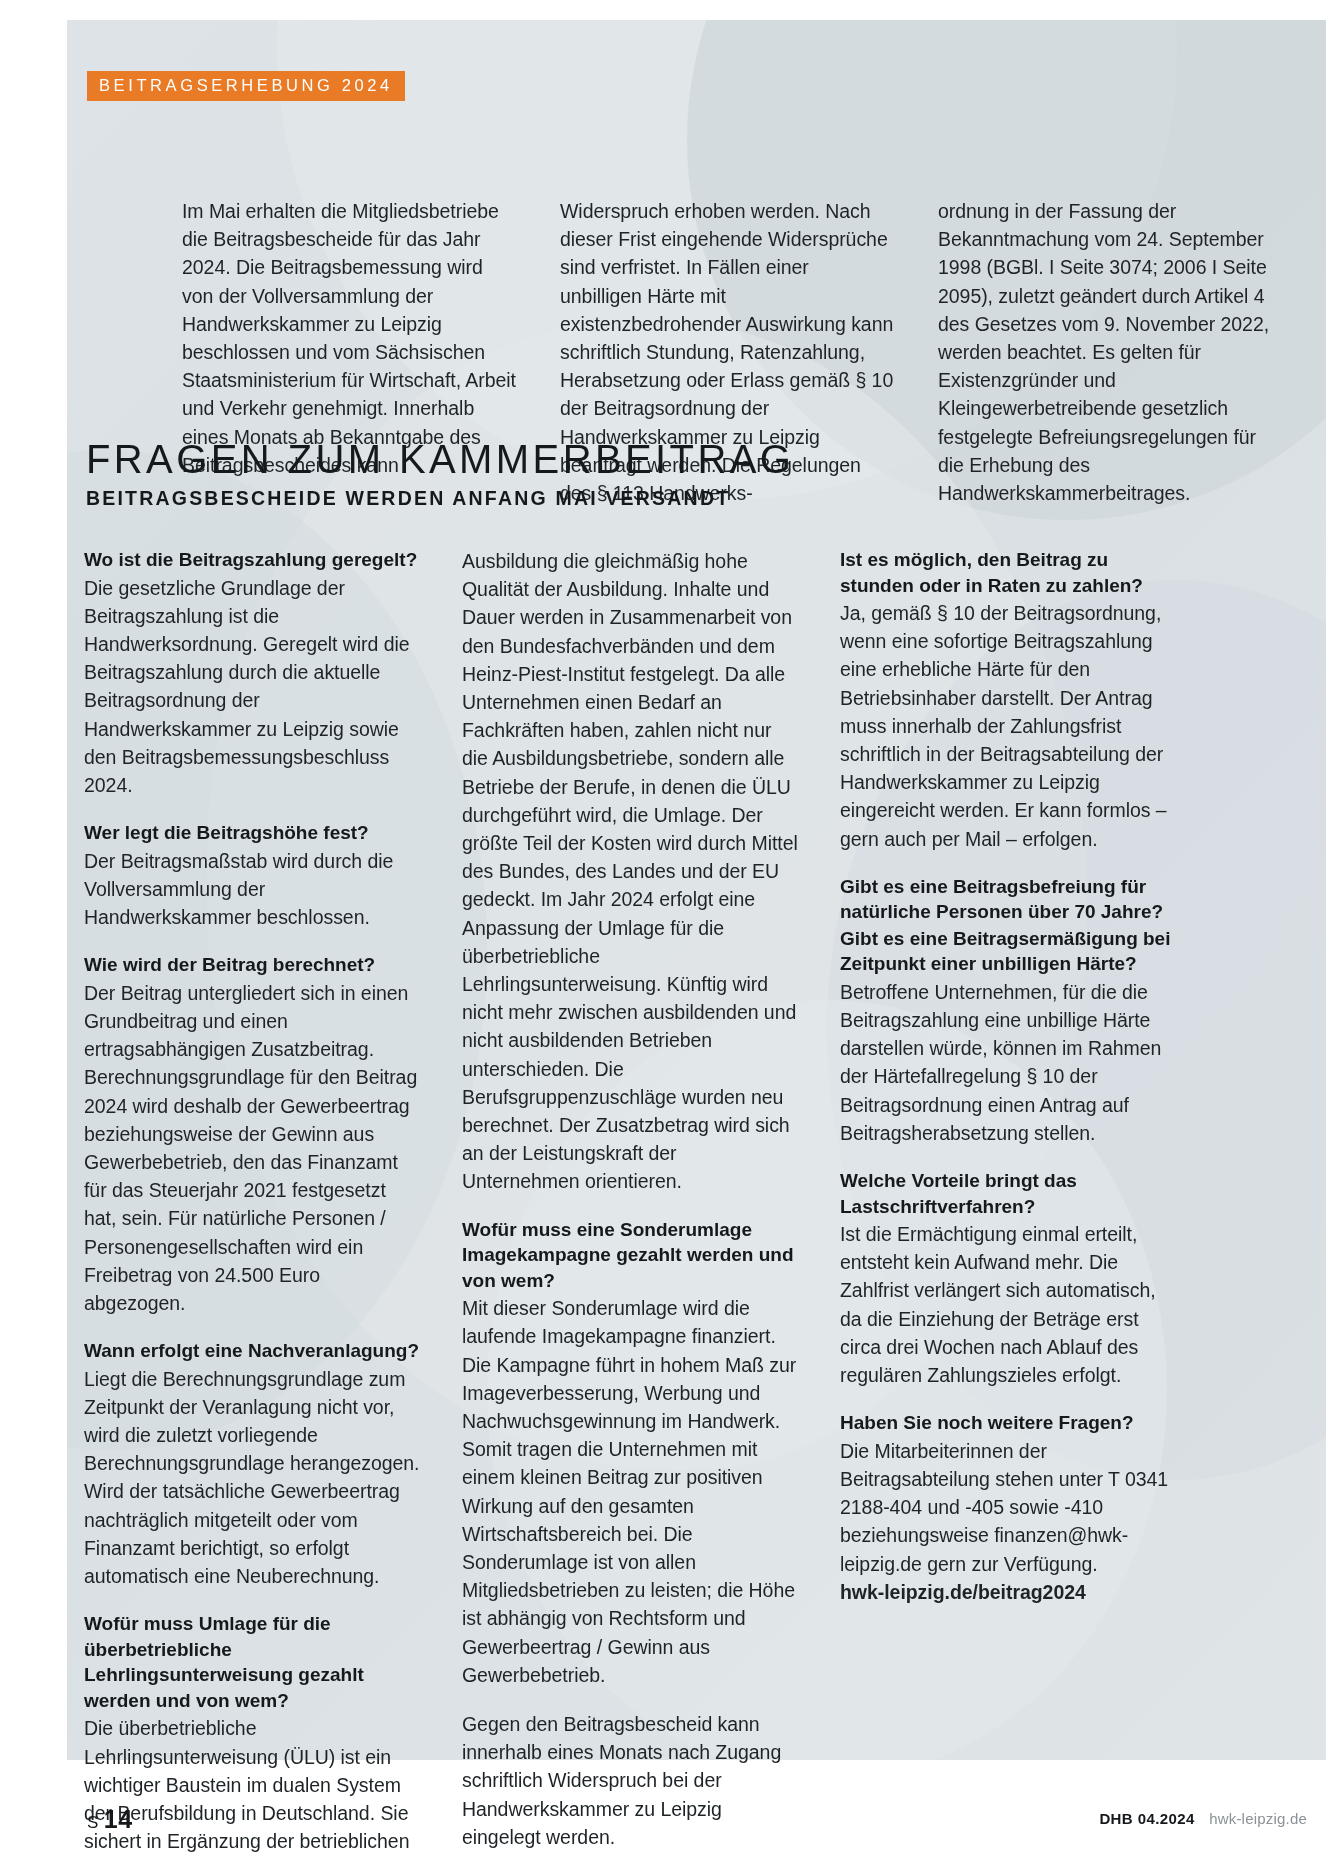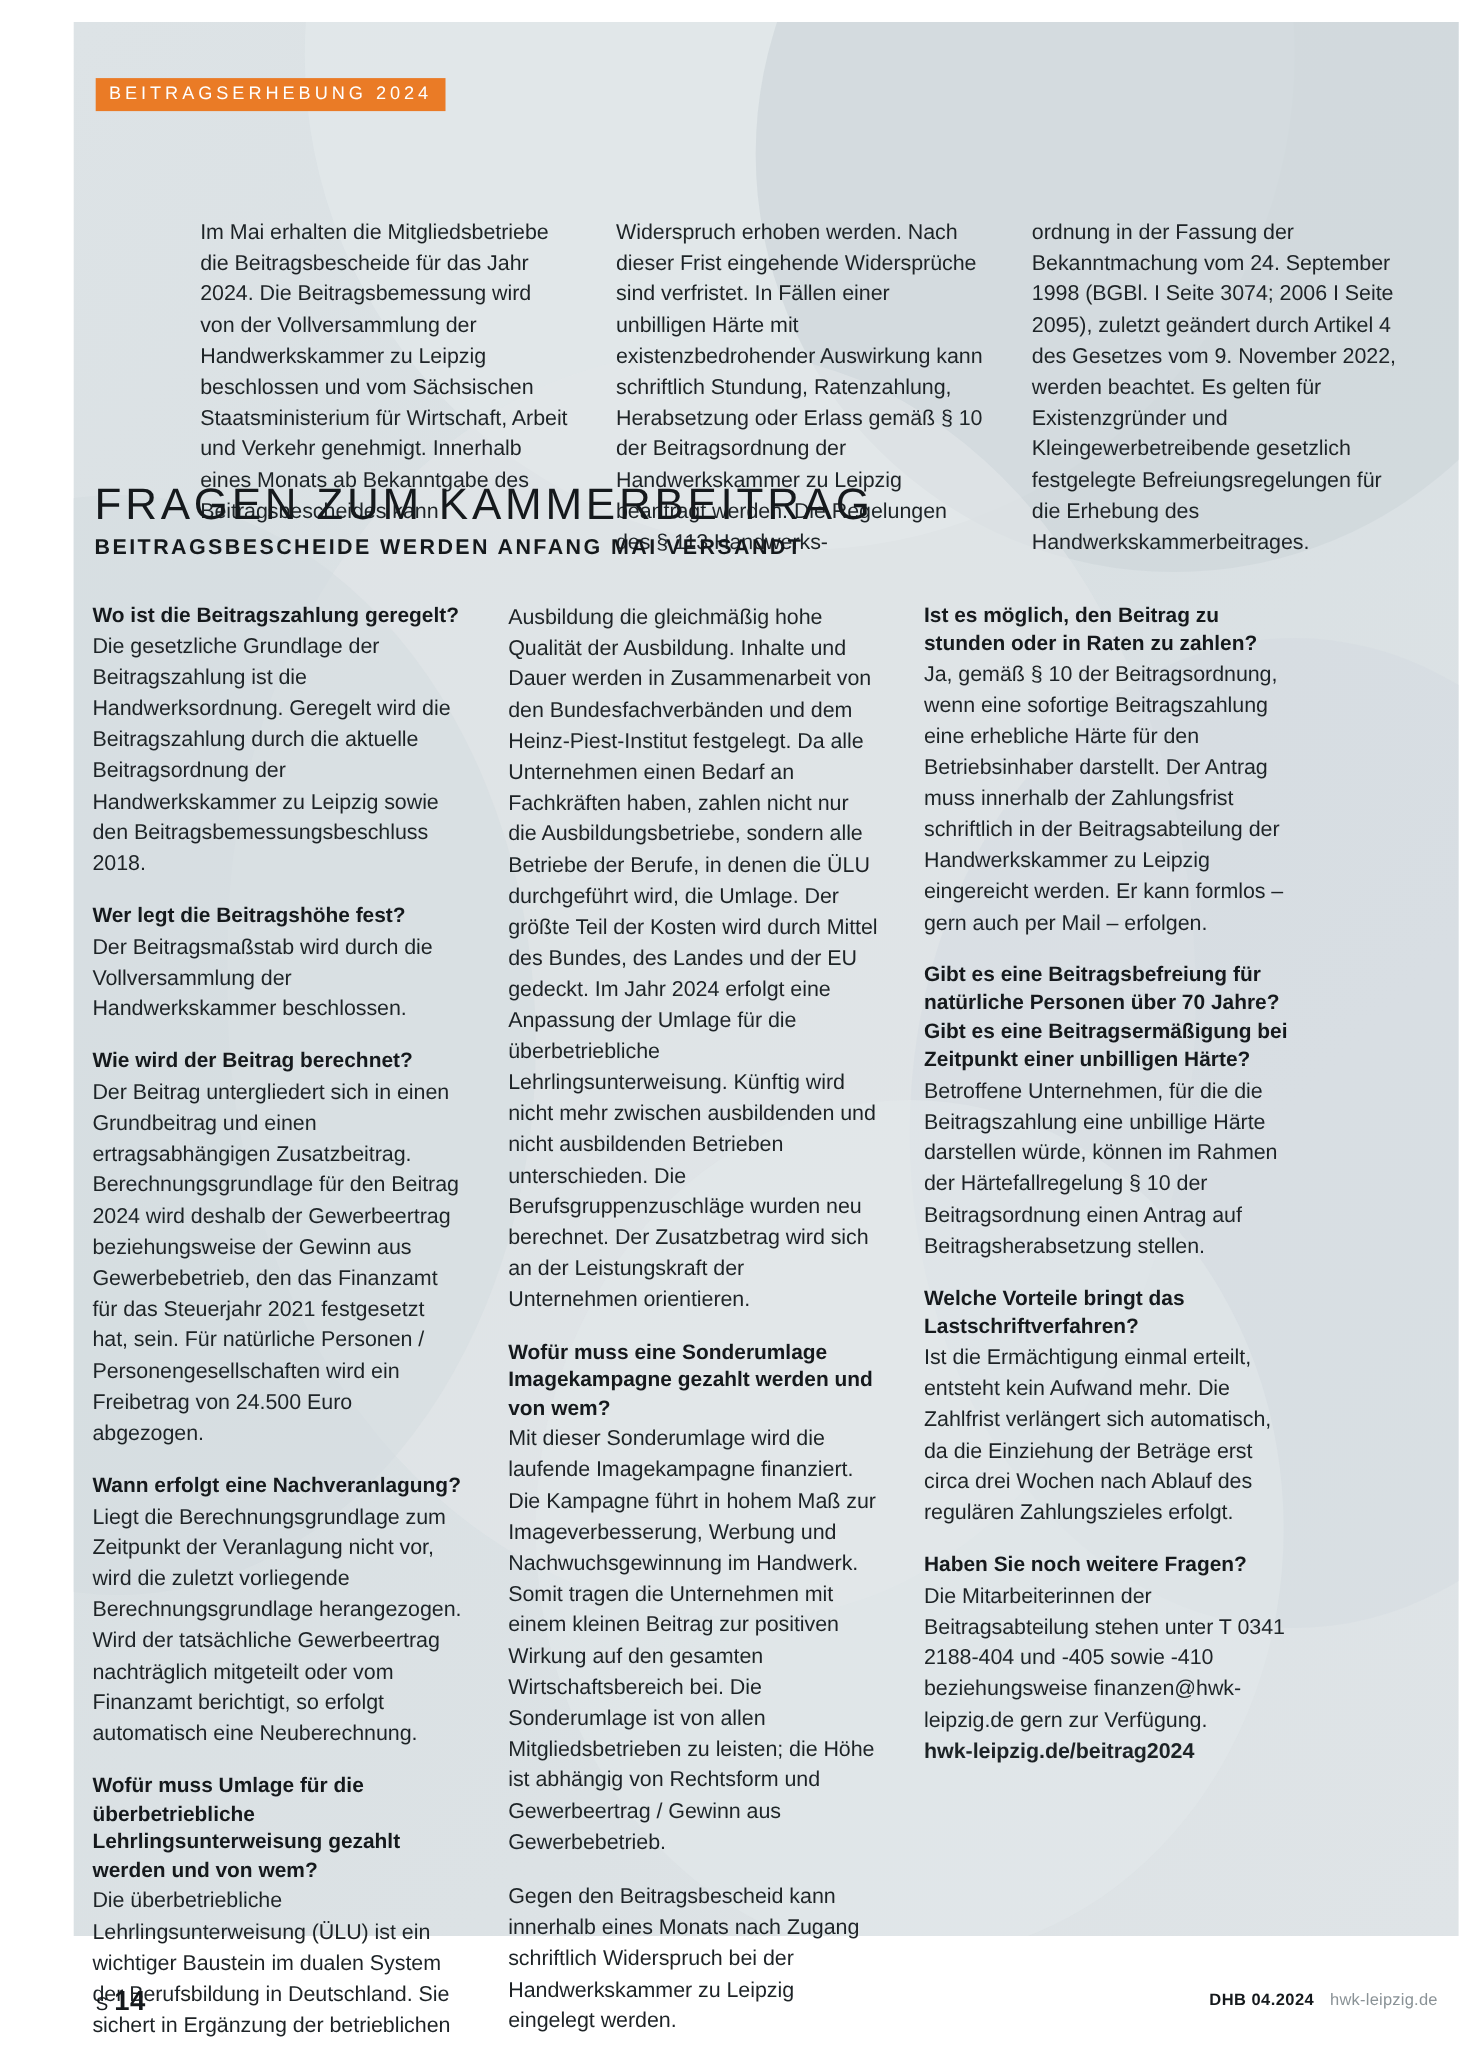--- a/index.html
+++ b/index.html
@@ -247,21 +247,21 @@
   </div>
 
   <div class="headline">FRAGEN ZUM KAMMERBEITRAG</div>
   <div class="subhead">BEITRAGSBESCHEIDE WERDEN ANFANG MAI VERSANDT</div>
 
   <div class="faq">
 
     <div class="col">
       <div class="spacer-top"></div>
       <p class="q">Wo ist die Beitragszahlung geregelt?</p>
-      <p class="a">Die gesetzliche Grundlage der Beitragszahlung ist die Handwerksordnung. Geregelt wird die Beitragszahlung durch die aktuelle Beitragsordnung der Handwerkskammer zu Leipzig sowie den Beitragsbemessungsbeschluss 2018.</p>
+      <p class="a">Die gesetzliche Grundlage der Beitragszahlung ist die Handwerksordnung. Geregelt wird die Beitragszahlung durch die aktuelle Beitragsordnung der Handwerkskammer zu Leipzig sowie den Beitragsbemessungsbeschluss 2024.</p>
       <p class="q">Wer legt die Beitragshöhe fest?</p>
       <p class="a">Der Beitragsmaßstab wird durch die Vollversammlung der Handwerkskammer beschlossen.</p>
       <p class="q">Wie wird der Beitrag berechnet?</p>
       <p class="a">Der Beitrag untergliedert sich in einen Grundbeitrag und einen ertragsabhängigen Zusatzbeitrag. Berechnungsgrundlage für den Beitrag 2024 wird deshalb der Gewerbeertrag beziehungsweise der Gewinn aus Gewerbebetrieb, den das Finanzamt für das Steuerjahr 2021 festgesetzt hat, sein. Für natürliche Personen / Personengesellschaften wird ein Freibetrag von 24.500 Euro abgezogen.</p>
       <p class="q">Wann erfolgt eine Nachveranlagung?</p>
       <p class="a">Liegt die Berechnungsgrundlage zum Zeitpunkt der Veranlagung nicht vor, wird die zuletzt vorliegende Berechnungsgrundlage herangezogen. Wird der tatsächliche Gewerbeertrag nachträglich mitgeteilt oder vom Finanzamt berichtigt, so erfolgt automatisch eine Neuberechnung.</p>
       <p class="q">Wofür muss Umlage für die überbetriebliche Lehrlingsunterweisung gezahlt werden und von wem?</p>
       <p class="a tight">Die überbetriebliche Lehrlingsunterweisung (ÜLU) ist ein wichtiger Baustein im dualen System der Berufsbildung in Deutschland. Sie sichert in Ergänzung der betrieblichen</p>
     </div>
 

